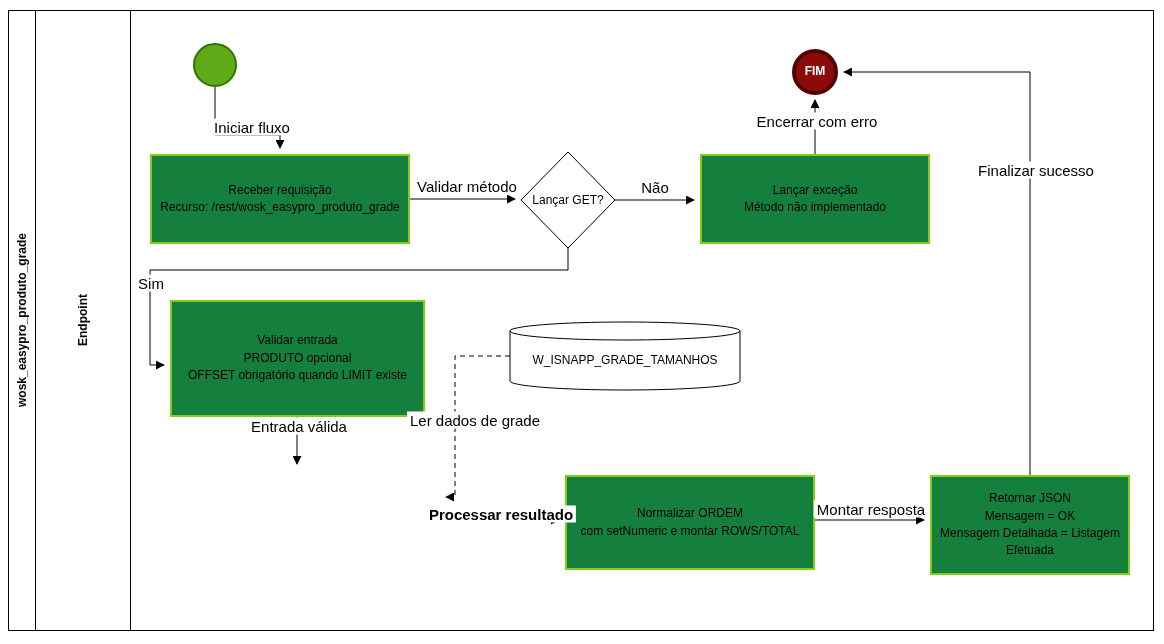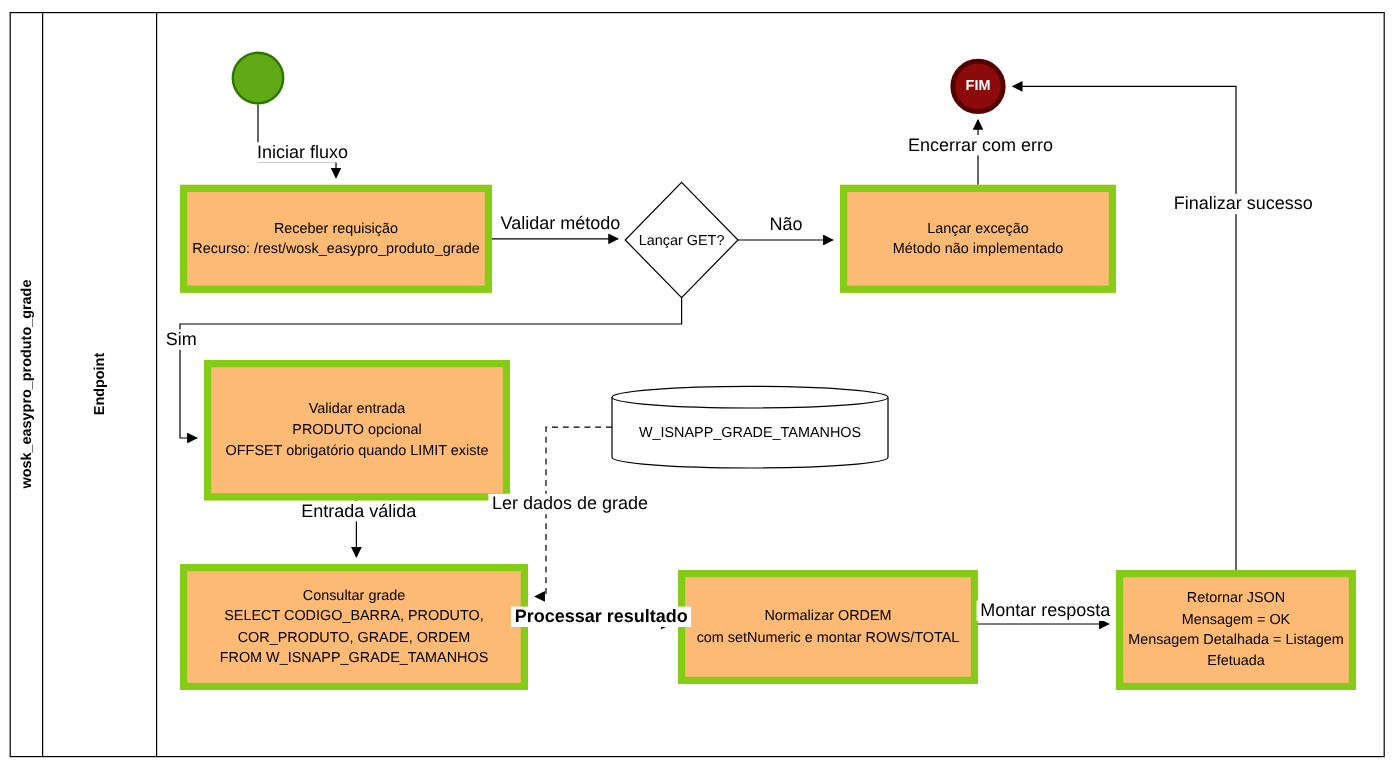--- a/index.html
+++ b/index.html
@@ -7,21 +7,21 @@
   .canvas { position: relative; width: 1164px; height: 644px; background: #fff; overflow: hidden; }
 
   .pool { position: absolute; left: 8px; top: 10px; width: 1146px; height: 621px;
           border: 1px solid #000; box-sizing: border-box; background: #fff; }
   .lane-divider { position: absolute; top: 10px; width: 1px; height: 621px; background: #000; }
   .vlabel { position: absolute; transform: translate(-50%,-50%) rotate(-90deg);
             white-space: nowrap; font-weight: bold; font-size: 12px; }
 
   .edges-svg { position: absolute; left: 0; top: 0; width: 1164px; height: 644px; }
 
-  .node { position: absolute; box-sizing: border-box; border: 6px solid #84cc16; background: #fdba74;
+  .node { position: absolute; box-sizing: border-box; border: 2px solid #84cc16; background: #15803d;
           display: flex; align-items: center; justify-content: center; text-align: center;
           font-size: 12px; line-height: 1.45; white-space: pre-line; padding: 4px; }
   .circle { border-radius: 50%; text-align: right; }
   .start-event { left: 193px; top: 43px; width: 44px; height: 44px;
                  background: #60A917; border: 2px solid #2D7600; }
   .end-event { left: 792px; top: 49px; width: 46px; height: 46px;
                background: #8C0A0A; border: 4px solid #550000;
                color: #fff; font-weight: bold; font-size: 12px; }
 
   .shape-label { position: absolute; transform: translate(-50%,-50%); font-size: 12px;
@@ -82,26 +82,20 @@
     <span>Lançar exceção
 Método não implementado</span>
   </div>
 
   <div class="node" style="left:170px; top:300px; width:255px; height:117px;">
     <span>Validar entrada
 PRODUTO opcional
 OFFSET obrigatório quando LIMIT existe</span>
   </div>
 
-  <div class="node" style="left:150px; top:470px; width:290px; height:105px;">
-    <span>Consultar grade
-SELECT CODIGO_BARRA, PRODUTO,
-COR_PRODUTO, GRADE, ORDEM
-FROM W_ISNAPP_GRADE_TAMANHOS</span>
-  </div>
 
   <div class="shape-label" style="left:625px; top:360px;">W_ISNAPP_GRADE_TAMANHOS</div>
 
   <div class="node" style="left:930px; top:475px; width:200px; height:100px;">
     <span>Retornar JSON
 Mensagem = OK
 Mensagem Detalhada = Listagem
 Efetuada</span>
   </div>
 

